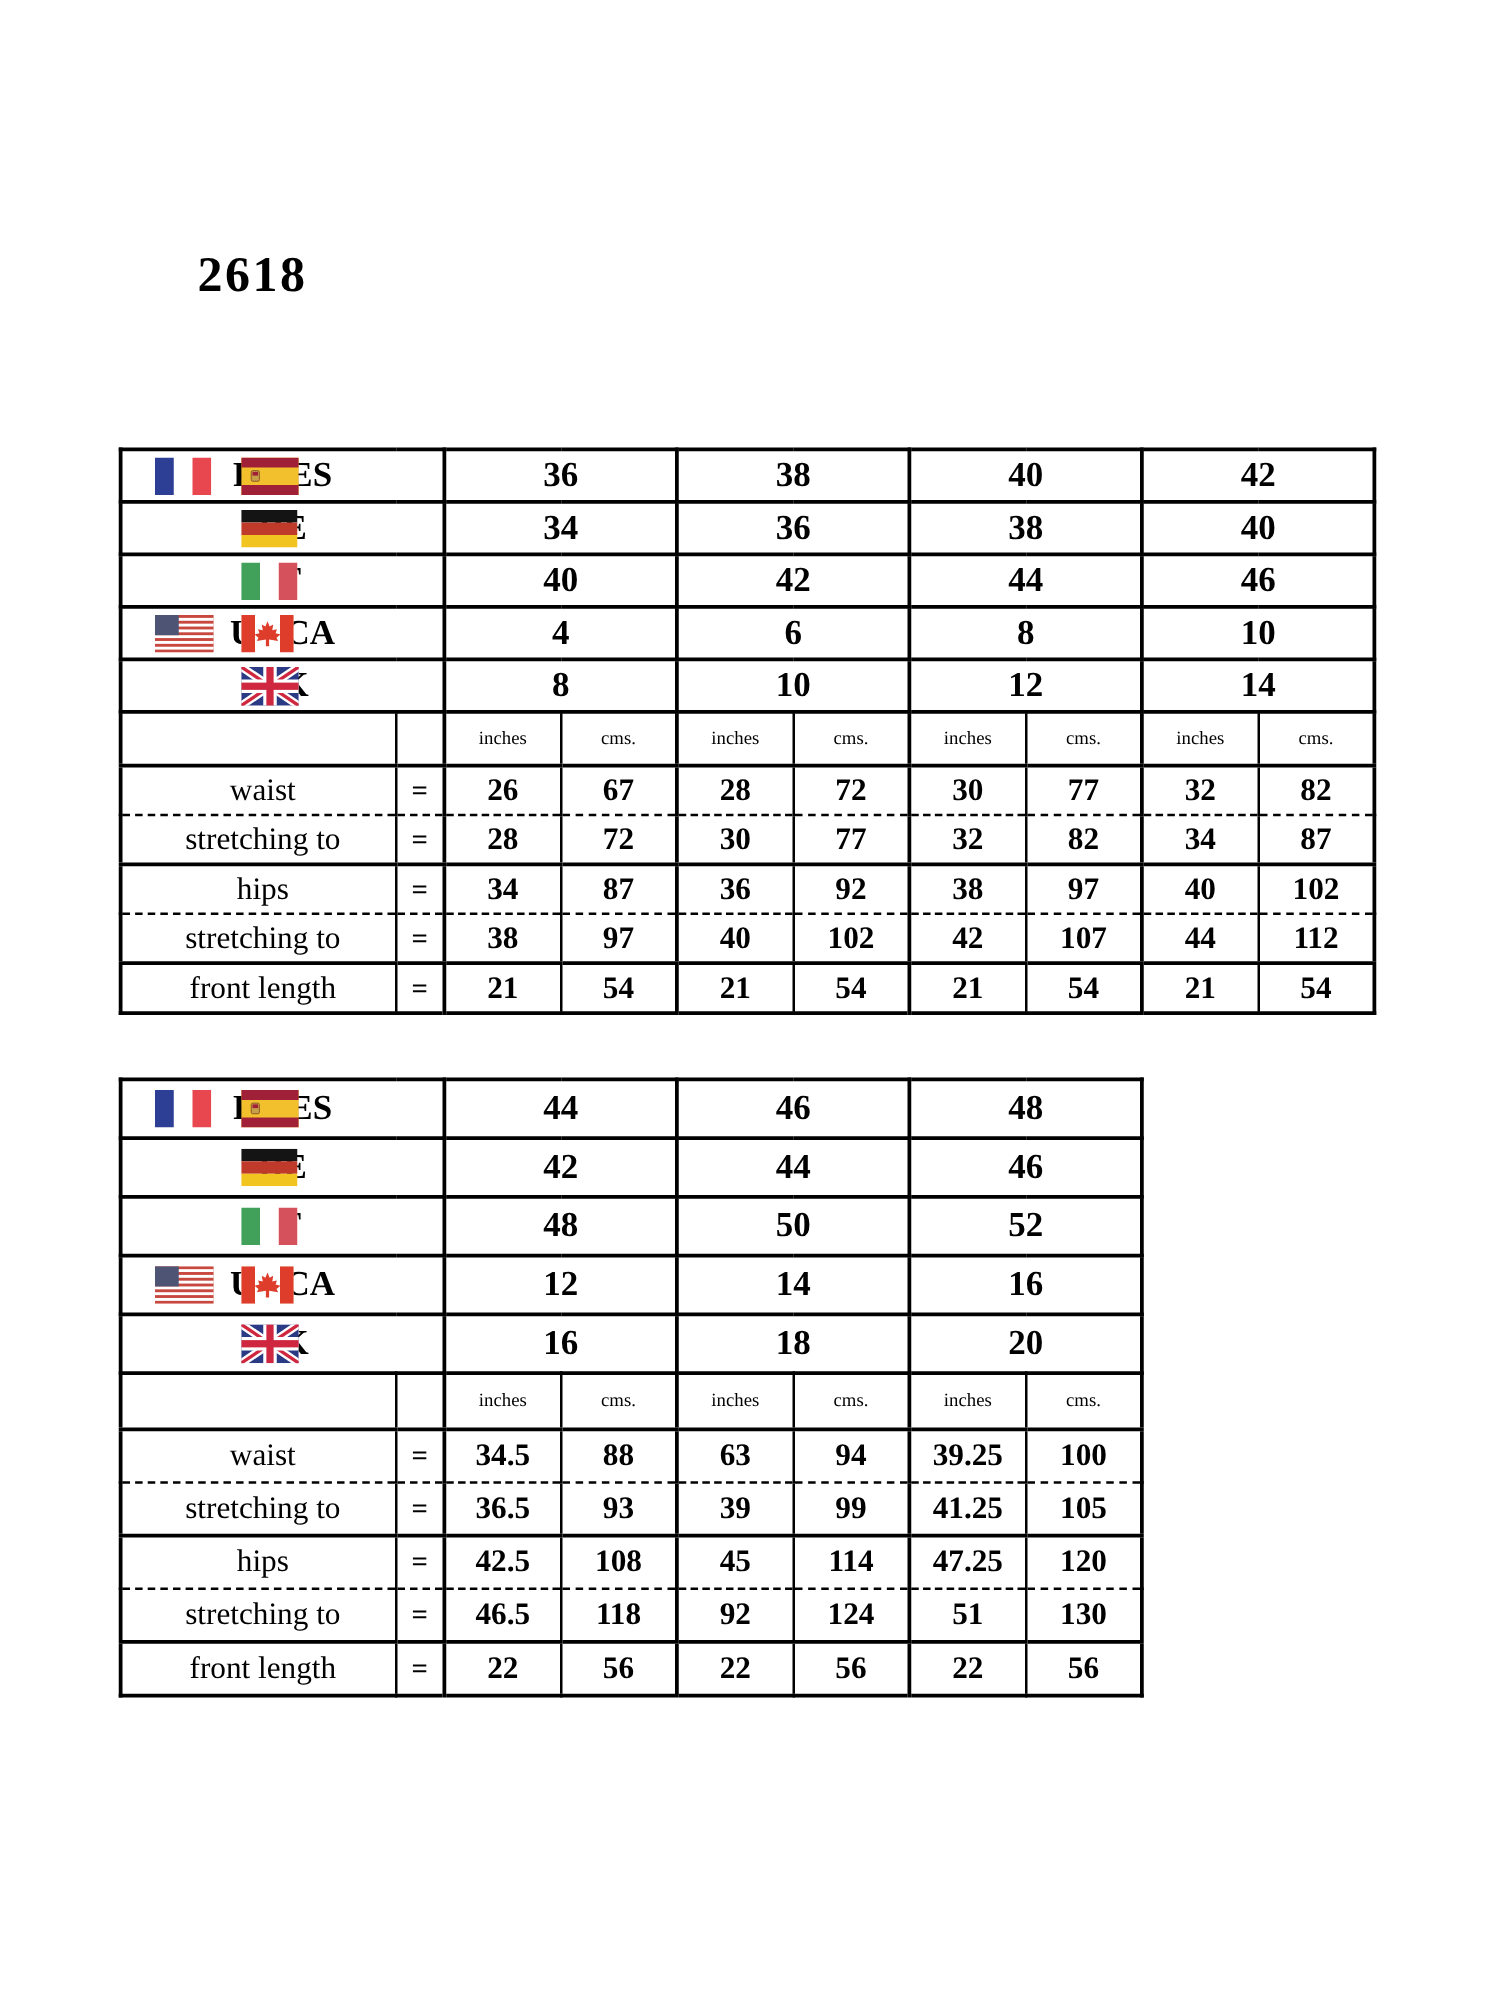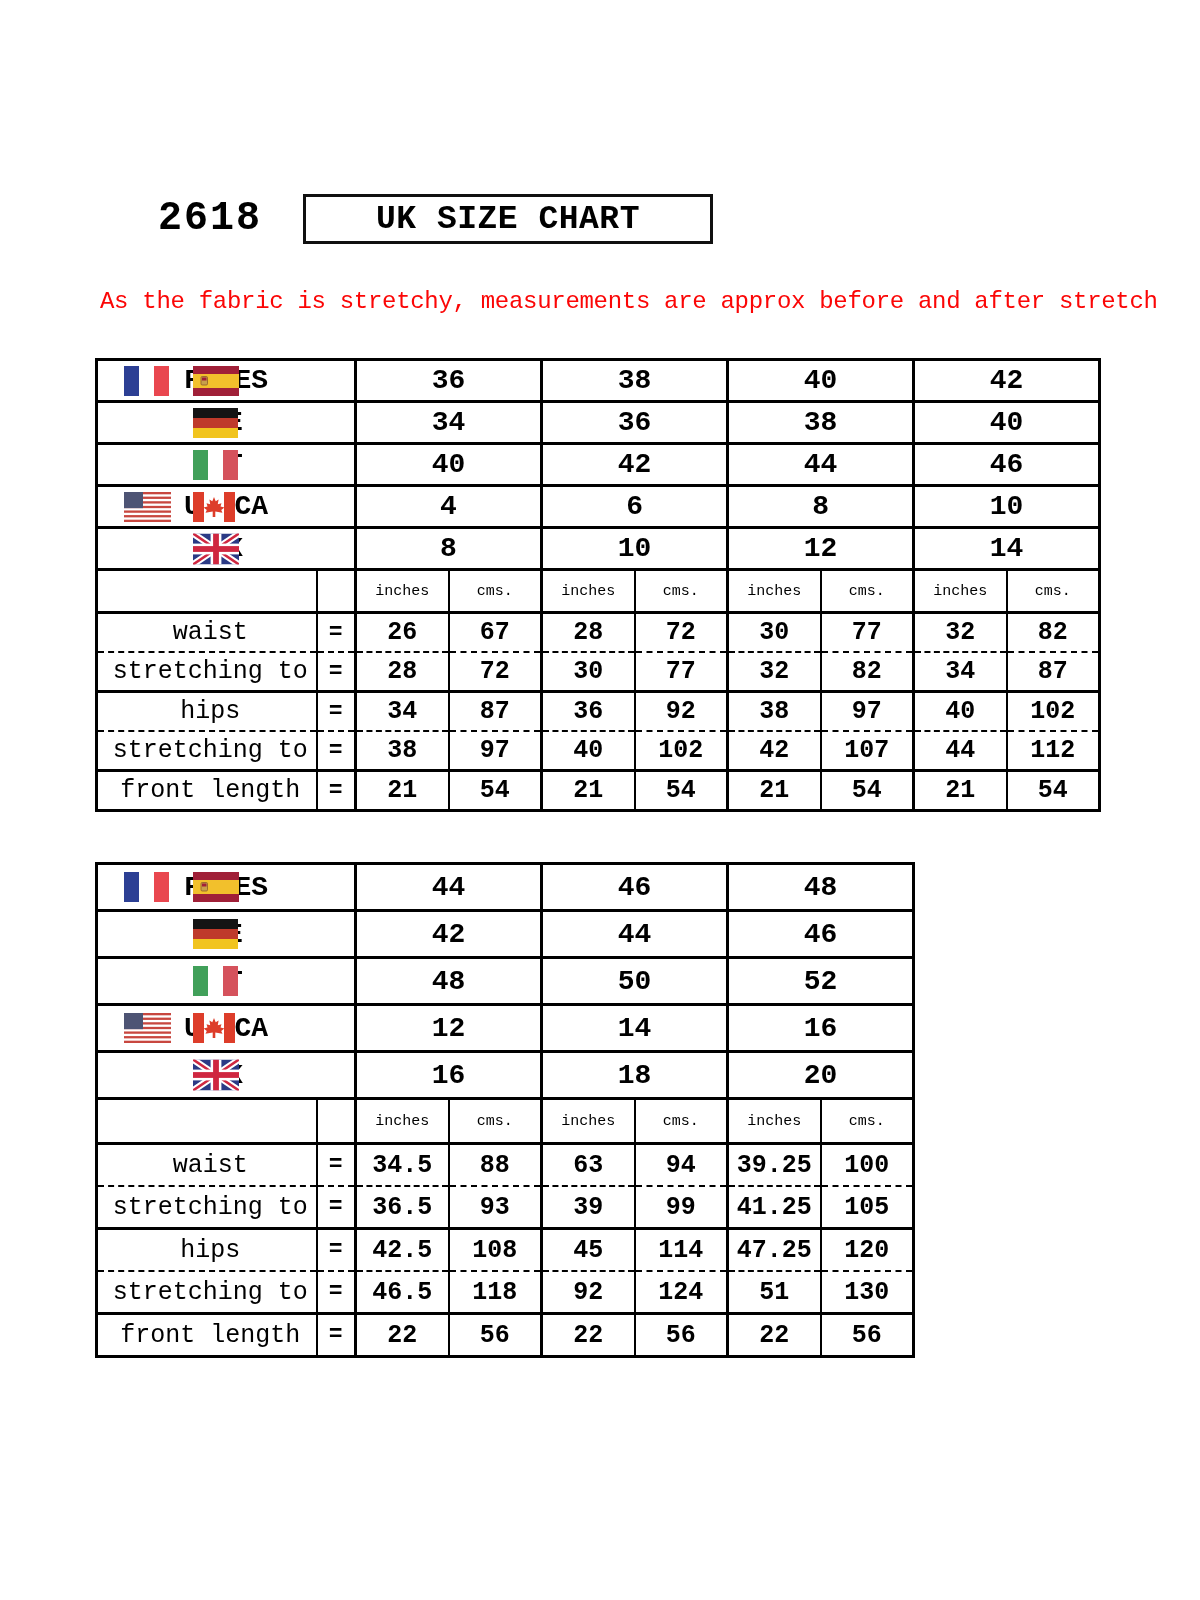--- a/index.html
+++ b/index.html
@@ -1,17 +1,17 @@
 <!DOCTYPE html>
 <html><head>
 <meta charset="utf-8">
 <style>
   html,body{margin:0;padding:0;background:#ffffff;}
   .page{position:relative;width:1200px;height:1600px;background:#ffffff;overflow:hidden;
-        font-family:Liberation Mono, monospace;color:#000;}
+        font-family:Liberation Serif, serif;color:#000;}
   
   .style-code{position:absolute;left:158px;top:196px;font-size:40px;font-weight:bold;letter-spacing:2px;}
   .title-box{position:absolute;left:303px;top:194px;width:404px;height:44px;border:3px solid #101010;
              display:flex;align-items:center;justify-content:center;}
   .title-box span{font-size:33px;font-weight:bold;letter-spacing:0.5px;}
   .stretch-note{position:absolute;left:100px;top:288px;font-size:24px;font-weight:500;letter-spacing:-0.3px;}
   
   .tbl-wrap{position:absolute;}
   #t1{left:95px;top:358px;}
   #t2{left:95px;top:862px;}
@@ -37,24 +37,20 @@
   .gl{border-left-width:3px !important;}
   tr.rb-dashed td{border-bottom:2.5px dashed #000;}
   tr.rb-solid td{border-bottom:3px solid #000;}
   tr.rb-none td{border-bottom:0;}
 </style>
 </head>
 <body>
 
 <div class="page">
   <div class="style-code">2618</div>
-  <div class="title-box">
-    <span>UK SIZE CHART</span>
-  </div>
-  <div class="stretch-note" style="color: rgb(251, 6, 6);">As the fabric is stretchy, measurements are approx before and after stretch</div>
   <div id="t1" class="tbl-wrap">
       <table class="chart" style="width: 1003px;">
         <colgroup>
           <col style="width: 220px;">
           <col style="width: 39px;">
           <col style="width: 93px;">
           <col style="width: 93px;">
           <col style="width: 93px;">
           <col style="width: 93px;">
           <col style="width: 93px;">

